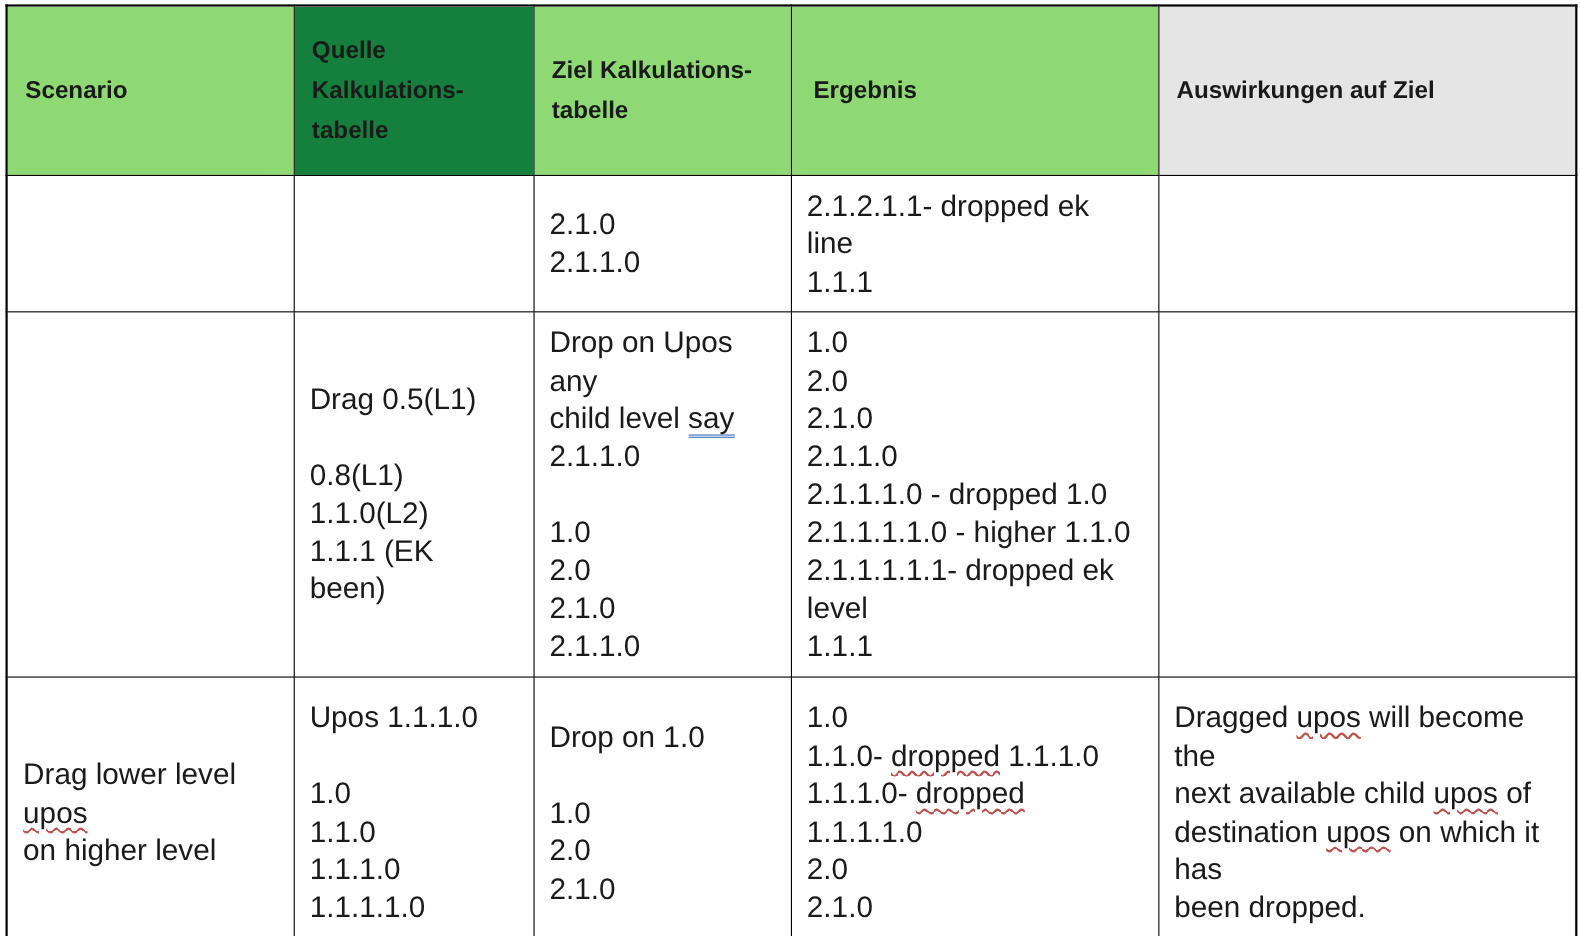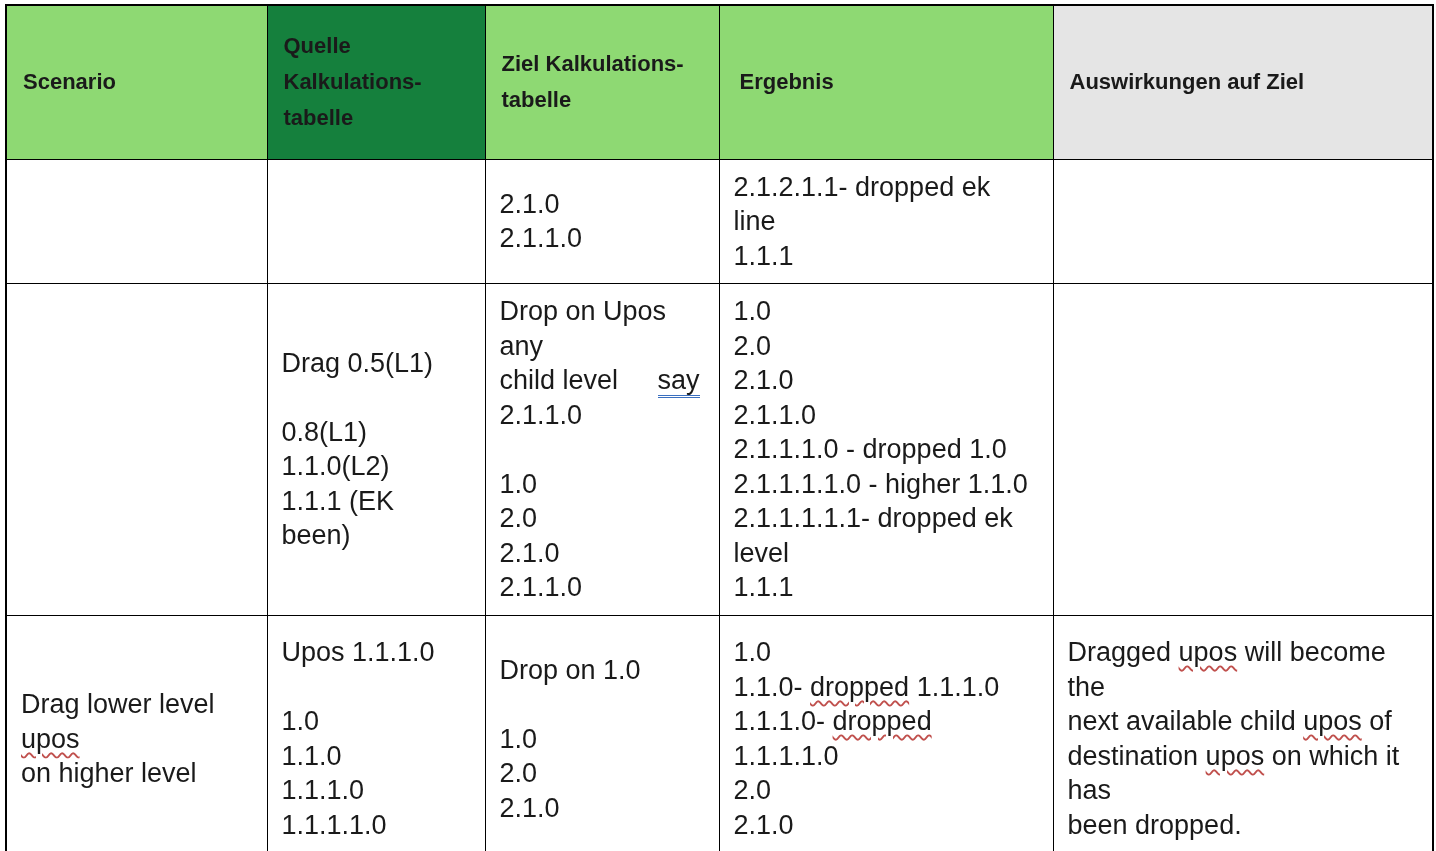--- a/index.html
+++ b/index.html
@@ -47,21 +47,20 @@
   .line { min-height: 34.5px; }
   .mark-spell {
     text-decoration: underline;
     text-decoration-style: wavy;
     text-decoration-color: #c0504d;
     text-decoration-thickness: 1.5px;
     text-underline-offset: 4px;
   }
   .mark-grammar {
     border-bottom: 3px double #3a6fbf;
-    margin-left: 32px;
   }
 </style>
 </head>
 <body>
 
 <table class="doc-table">
   <colgroup>
     <col style="width:261px">
     <col style="width:218px">
     <col style="width:234px">

